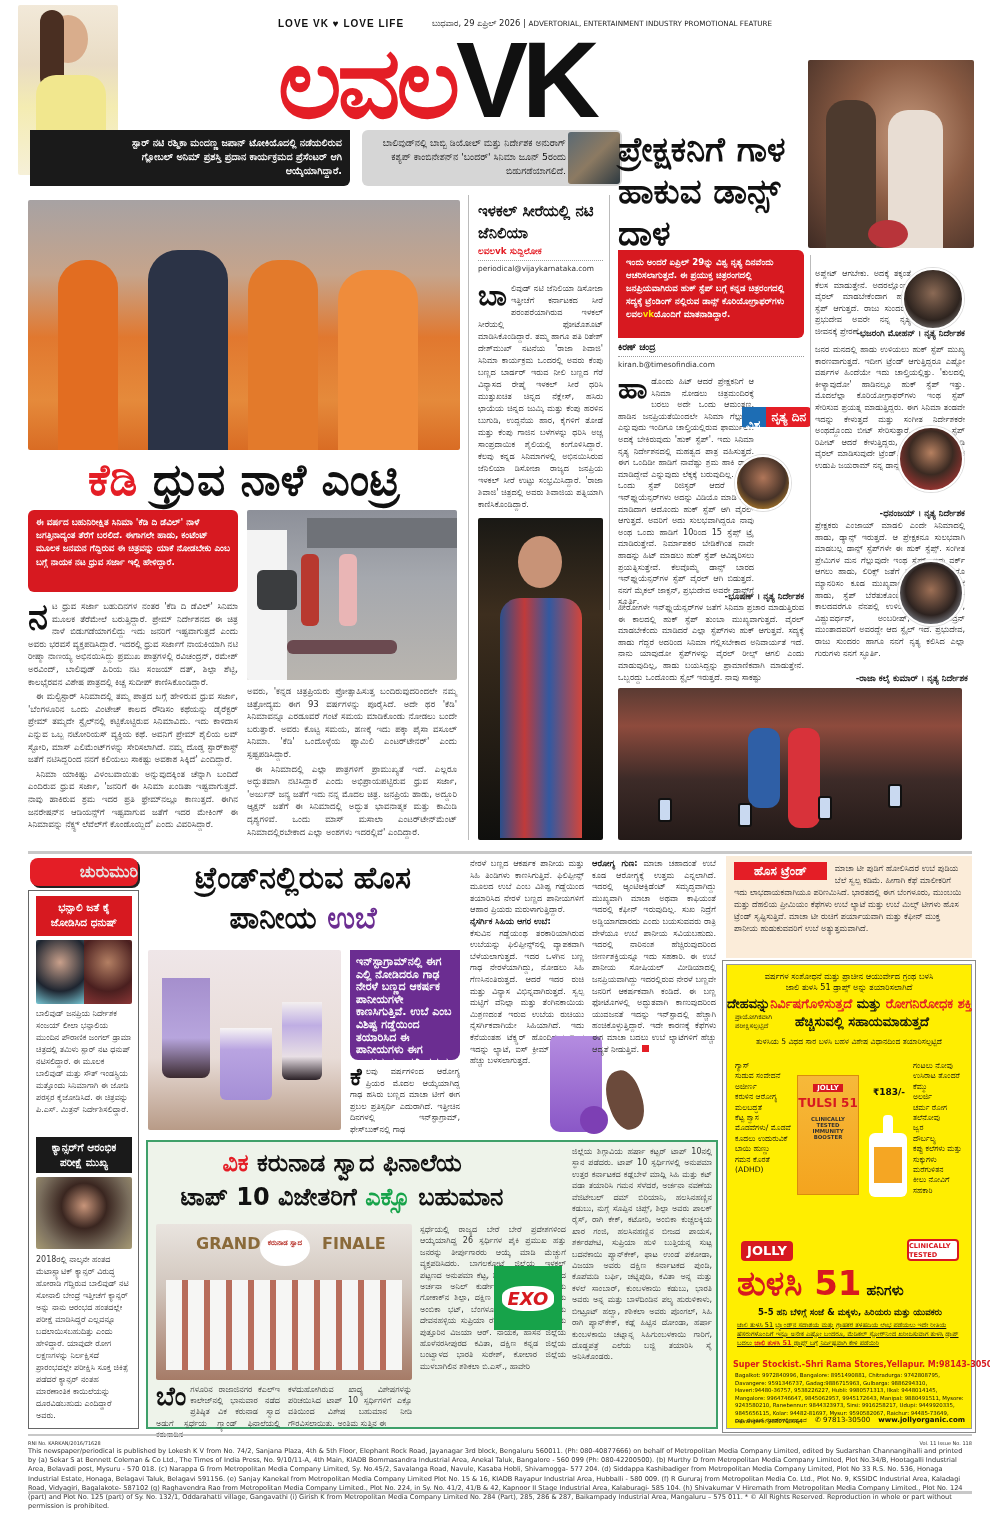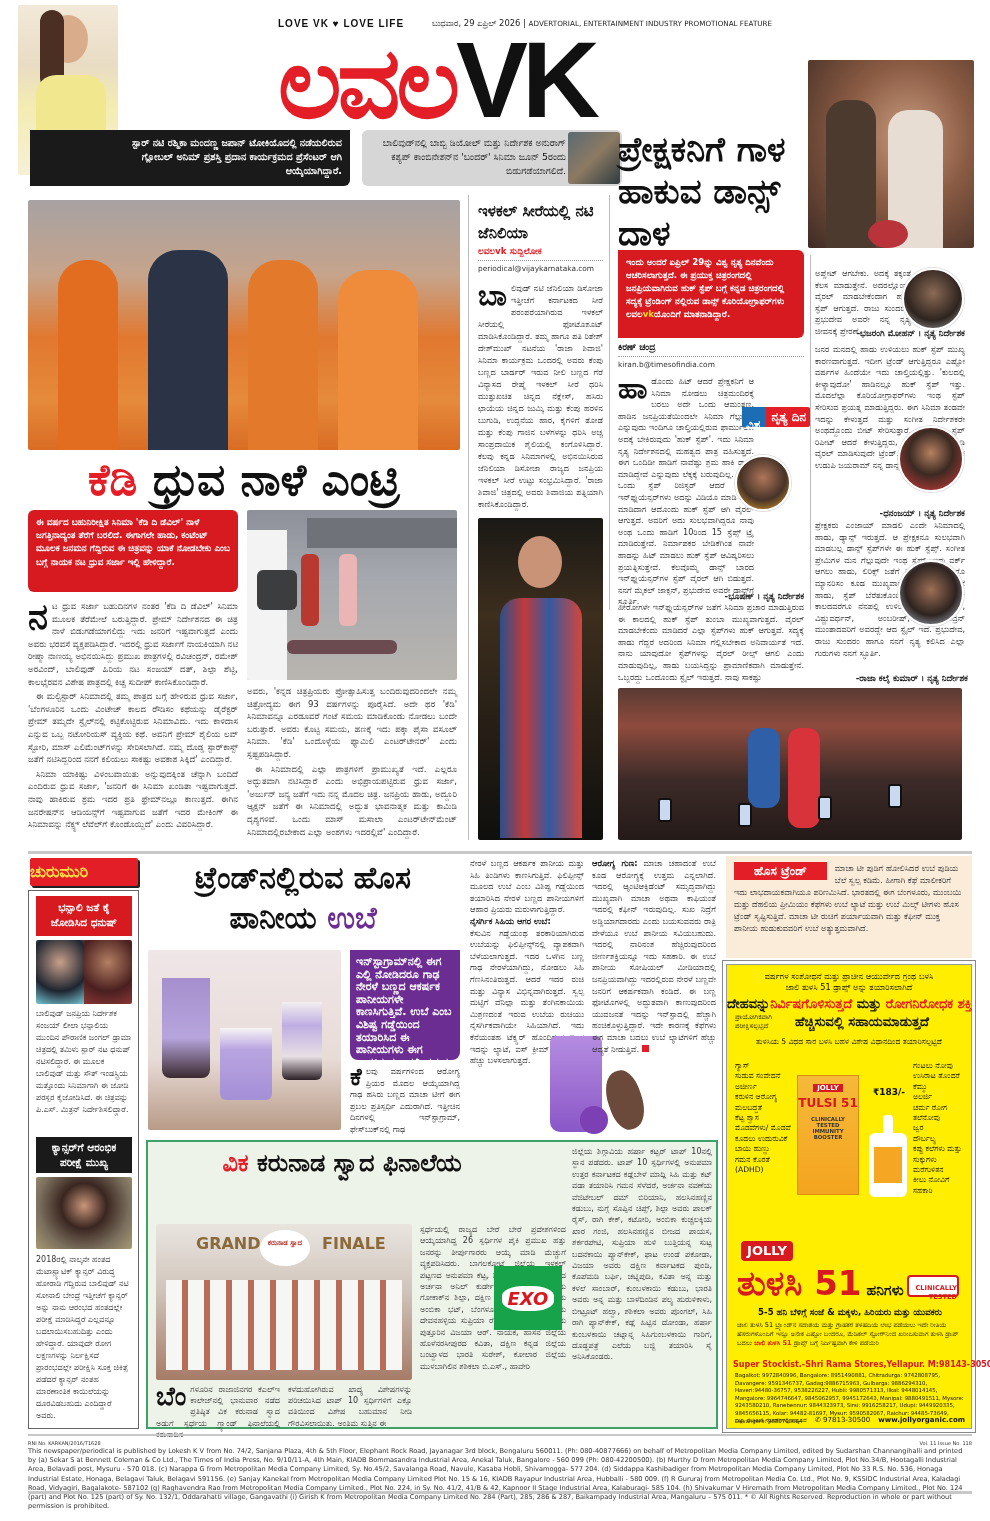--- a/index.html
+++ b/index.html
@@ -146,21 +146,21 @@
   <div style="position:absolute;left:130px;top:40px;width:32px;height:80px;border-radius:12px;background:#2f5fa6;"></div>
   <div style="position:absolute;left:170px;top:40px;width:32px;height:100px;border-radius:12px;background:#d8323a;"></div>
   <div style="position:absolute;left:40px;top:110px;width:14px;height:24px;background:#c9d9f0;border:2px solid #111;border-radius:3px;"></div>
   <div style="position:absolute;left:120px;top:115px;width:14px;height:24px;background:#c9d9f0;border:2px solid #111;border-radius:3px;"></div>
   <div style="position:absolute;left:200px;top:108px;width:14px;height:24px;background:#c9d9f0;border:2px solid #111;border-radius:3px;"></div>
   <div style="position:absolute;left:270px;top:96px;width:14px;height:24px;background:#c9d9f0;border:2px solid #111;border-radius:3px;"></div>
 </div>
 
 <div class="hrule" style="left:28px;top:851px;width:944px;"></div>
 
-<div class="abs" style="left:30px;top:858px;width:108px;height:28px;background:#e41e26;color:#fde047;font-size:16px;line-height:28px;font-weight:bold;text-align:left;border-radius:2px;box-shadow:2px 2px 0 #222;">ಚುರುಮುರಿ</div>
+<div class="abs" style="left:30px;top:858px;width:108px;height:28px;background:#e41e26;color:#e5e5e5;font-size:16px;line-height:28px;font-weight:bold;text-align:right;border-radius:8px;box-shadow:2px 2px 0 #222;">ಚುರುಮುರಿ</div>
 <div class="abs" style="left:28px;top:890px;width:111px;height:539px;border:1px solid #666;"></div>
 <div class="abs" style="left:36px;top:896px;width:96px;height:40px;background:#d71920;color:#fff;font-size:10.5px;line-height:15px;font-weight:bold;text-align:center;padding:4px;">ಭನ್ಸಾಲಿ ಜತೆ ಕೈ ಜೋಡಿಸಿದ ಧನುಷ್</div>
 <div class="photo" style="left:36px;top:940px;width:96px;height:64px;display:flex;">
   <div style="flex:1;background:radial-gradient(circle at 50% 35%,#c9a08b 0%,#1e2530 60%,#78c8d6 100%);"></div>
   <div style="flex:1;background:radial-gradient(circle at 50% 35%,#b37f63 0%,#4a1f1f 60%,#8a3636 100%);"></div>
 </div>
 <div class="abs txt" style="left:36px;top:1008px;width:96px;font-size:8px;line-height:12px;text-align:left;">ಬಾಲಿವುಡ್ ಜನಪ್ರಿಯ ನಿರ್ದೇಶಕ ಸಂಜಯ್ ಲೀಲಾ ಭನ್ಸಾಲಿಯ ಮುಂದಿನ ಪೌರಾಣಿಕ ಜಂಗಲ್ ಡ್ರಾಮಾ ಚಿತ್ರದಲ್ಲಿ ತಮಿಳು ಸ್ಟಾರ್ ನಟ ಧನುಷ್ ನಟಿಸಲಿದ್ದಾರೆ. ಈ ಮೂಲಕ ಬಾಲಿವುಡ್ ಮತ್ತು ಸೌತ್ ಇಂಡಸ್ಟ್ರಿಯ ಮತ್ತೊಂದು ಸಿನಿಮಾಗಾಗಿ ಈ ಜೋಡಿ ಪರಸ್ಪರ ಕೈಜೋಡಿಸಿದೆ. ಈ ಚಿತ್ರವನ್ನು ಪಿ.ಎಸ್. ಮಿತ್ರನ್ ನಿರ್ದೇಶಿಸಲಿದ್ದಾರೆ.</div>
 
 <div class="abs" style="left:36px;top:1137px;width:96px;height:36px;background:#1a1a1a;color:#fff;font-size:10.5px;line-height:15px;font-weight:bold;text-align:center;padding:3px;">ಕ್ಯಾನ್ಸರ್‌ಗೆ ಆರಂಭಿಕ ಪರೀಕ್ಷೆ ಮುಖ್ಯ</div>
 <div class="photo" style="left:36px;top:1177px;width:96px;height:72px;background:radial-gradient(circle at 50% 40%,#c8957a 0%,#3a2620 35%,#7b6f5e 70%,#a79b74 100%);"></div>
@@ -248,41 +248,42 @@
     <li>ಚರ್ಮ ರೋಗ</li>
     <li>ತಲೆನೋವು</li>
     <li>ಜ್ವರ</li>
     <li>ದೌರ್ಬಲ್ಯ</li>
     <li>ಕಪ್ಪು ಕಲೆಗಳು ಮತ್ತು ಸುಕ್ಕುಗಳು</li>
     <li>ಮರೆಗುಳಿತನ</li>
     <li>ಕೀಲು ನೋವಿಗೆ ಸಹಕಾರಿ</li>
   </ul>
 
   <div style="position:absolute;left:14px;top:276px;width:52px;height:20px;background:#d71920;color:#fff;font-size:13px;font-weight:900;text-align:center;line-height:20px;border-radius:4px;">JOLLY</div>
-  <div style="position:absolute;left:180px;top:274px;width:52px;height:22px;background:#fff;border:2px solid #d71920;color:#d71920;font-size:6.6px;font-weight:bold;text-align:right;line-height:9px;padding-top:7px;border-radius:4px;margin-top:36px;">CLINICALLY TESTED</div>
+  <div style="position:absolute;left:180px;top:274px;width:52px;height:22px;background:#fff;border:2px solid #d71920;color:#d71920;font-size:6.6px;font-weight:bold;text-align:left;line-height:9px;padding-top:1px;border-radius:4px;">CLINICALLY TESTED</div>
   <div style="position:absolute;left:10px;top:298px;white-space:nowrap;">
     <span style="font-size:34px;font-weight:900;color:#d71920;line-height:40px;">ತುಳಸಿ 51</span>
     <span style="font-size:14px;font-weight:bold;color:#111;">ಹನಿಗಳು</span>
   </div>
   <div style="position:absolute;left:6px;top:342px;width:234px;text-align:center;font-size:8.6px;font-weight:bold;color:#111;">5-5 ಹನಿ ಬೆಳಿಗ್ಗೆ ಸಂಜೆ &amp; ಮಕ್ಕಳು, ಹಿರಿಯರು ಮತ್ತು ಯುವಕರು</div>
-  <div style="position:absolute;left:10px;top:356px;width:226px;font-size:6.6px;line-height:9px;color:#111;">
+  <div style="position:absolute;left:10px;top:356px;width:226px;font-size:6.6px;line-height:9px;color:#111;text-decoration:underline;">
     <span>ಜಾಲಿ ತುಳಸಿ 51 ಬ್ರ್ಯಾಂಡ್‌ನ ಸದಾಶಯ ಮತ್ತು ಗ್ರಾಹಕರ ತಳಹದಿಯ ಲಾಭ ಪಡೆಯಲು ಇದೇ ರೀತಿಯ ಹೆಸರುಗಳೊಂದಿಗೆ ಇನ್ನೂ ಅನೇಕ ಎಷ್ಟೋ ಬಂದರೂ, ಮೆಡಿಕಲ್ ಸ್ಟೋರ್‌ನಿಂದ ಖರೀದಿಸುವಾಗ ತುಳಸಿ ಡ್ರಾಪ್ ಬದಲು</span> <span style="color:#d71920;font-weight:bold;">ಜಾಲಿ ತುಳಸಿ 51</span> <span>ಡ್ರಾಪ್ಸ್ ಬಗ್ಗೆ ನಿರ್ದಿಷ್ಟವಾಗಿ ಕೇಳಿ ಪಡೆಯಿರಿ</span>
   </div>
   <div style="position:absolute;left:6px;top:395px;width:234px;font-size:8px;font-weight:bold;color:#d71920;text-align:center;white-space:nowrap;">Super Stockist.-Shri Rama Stores,Yellapur. M:98143-30500</div>
   <div style="position:absolute;left:8px;top:407px;width:230px;font-size:5.4px;line-height:7.6px;color:#111;">Bagalkot: 9972840996, Bangalore: 8951490881, Chitradurga: 9742808795, Davangere: 9591346737, Gadag:9886715963, Gulbarga: 9886294310, Haveri:94480-36757, 9538226227, Hubli: 9980571313, Ilkal: 9448014145, Mangalore: 9964746647, 9845062957, 9945172643, Manipal: 9880491511, Mysore: 9243580210, Ranebennur: 9844323973, Sirsi: 9916258217, Udupi: 9449920335, 9845656115, Kolar: 94482-81697, Mysur: 9590582067, Raichur: 94485-73649, Davangere: 9880708664</div>
   <div style="position:absolute;left:8px;bottom:4px;width:230px;display:flex;justify-content:space-between;align-items:center;font-size:7px;color:#111;">
     <span style="font-size:5.6px;">ಎಲ್ಲಾ ಮೆಡಿಕಲ್ ಸ್ಟೋರ್‌ಗಳಲ್ಲಿ ಲಭ್ಯವಿದೆ</span>
     <span><span>✆</span> <span>97813-30500</span></span>
     <span style="font-weight:bold;">www.jollyorganic.com</span>
   </div>
 </div>
 
 <div class="abs" style="left:146px;top:1140px;width:572px;height:289px;background:#eef3ea;border:2px solid #3fa06a;"></div>
 <div class="abs" style="left:152px;top:1146px;width:380px;text-align:center;font-size:24px;line-height:34px;font-weight:bold;color:#111;white-space:nowrap;">
   <div><span style="color:#e41e26;">ವಿಕ</span> <span>ಕರುನಾಡ ಸ್ವಾದ ಫಿನಾಲೆಯ</span></div>
+  <div><span>ಟಾಪ್ 10 ವಿಜೇತರಿಗೆ</span> <span style="color:#17a34a;">ಎಕ್ಸೊ</span> <span>ಬಹುಮಾನ</span></div>
 </div>
 <div class="photo" style="left:156px;top:1224px;width:256px;height:156px;background:linear-gradient(180deg,#e9e4df 0%,#d2c7be 40%,#a67b67 100%);">
   <div style="position:absolute;left:40px;top:10px;font-size:16px;font-weight:900;color:#8a6a3a;">GRAND</div>
   <div style="position:absolute;left:104px;top:6px;width:50px;height:36px;background:#fff;border-radius:50%;font-size:7px;text-align:center;line-height:10px;padding-top:8px;color:#b3261e;font-weight:bold;">ಕರುನಾಡ ಸ್ವಾದ</div>
   <div style="position:absolute;left:166px;top:10px;font-size:16px;font-weight:900;color:#8a6a3a;">FINALE</div>
   <div style="position:absolute;left:10px;top:56px;width:236px;height:90px;background:repeating-linear-gradient(90deg,#f6f6f4 0px,#f6f6f4 16px,#b86d5b 16px,#b86d5b 22px);"></div>
 </div>
 <div class="abs txt" style="left:156px;top:1384px;width:124px;font-size:8px;line-height:11.2px;">
   <span class="dropcap" style="font-size:26px;line-height:24px;">ಬೆಂ</span>
   <span>ಗಳೂರಿನ ರಾಜಾಜಿನಗರ ಕೆಎಲ್‌ಇ ಕಾಲೇಜ್‌ನಲ್ಲಿ ಭಾನುವಾರ ನಡೆದ ಪ್ರತಿಷ್ಠಿತ ವಿಕ ಕರುನಾಡ ಸ್ವಾದ ಅಡುಗೆ ಸ್ಪರ್ಧೆಯ ಗ್ರ್ಯಾಂಡ್ ಫಿನಾಲೆಯಲ್ಲಿ ಕರುನಾಡಿನ</span>

